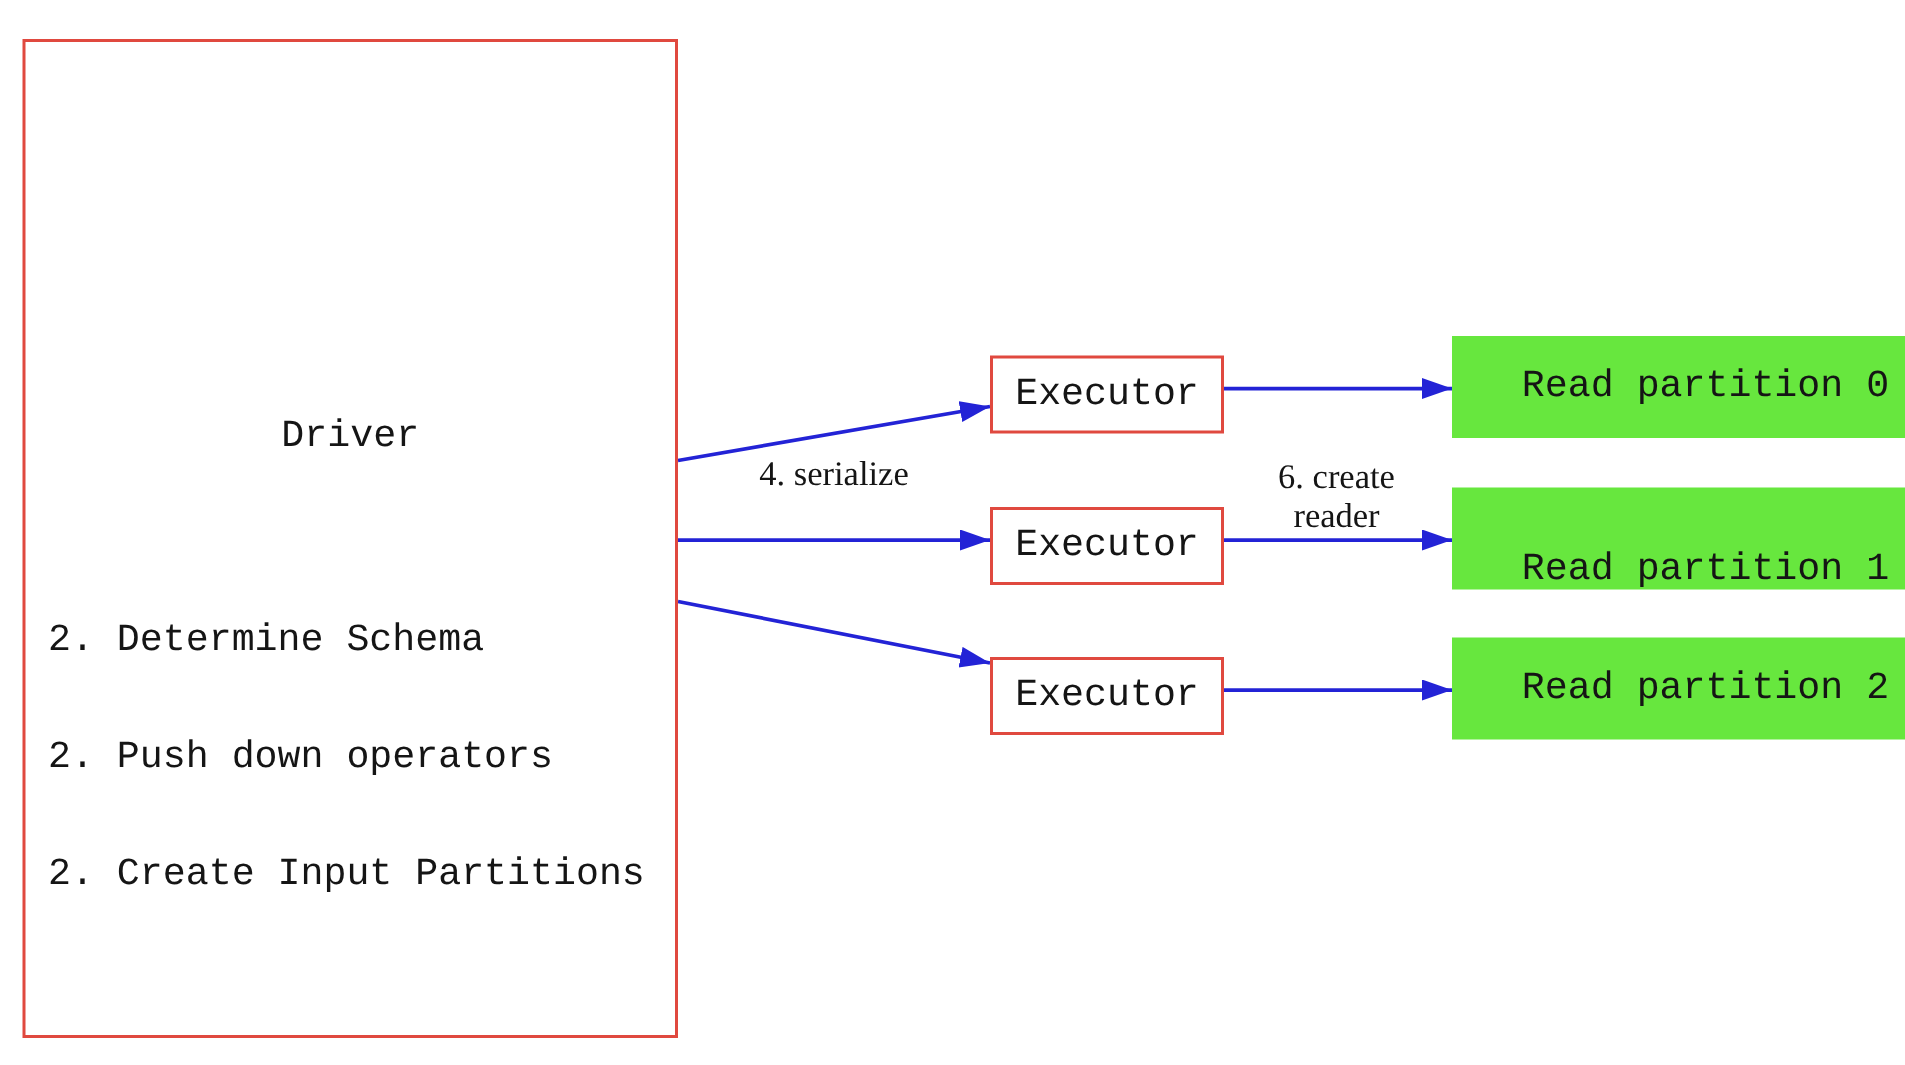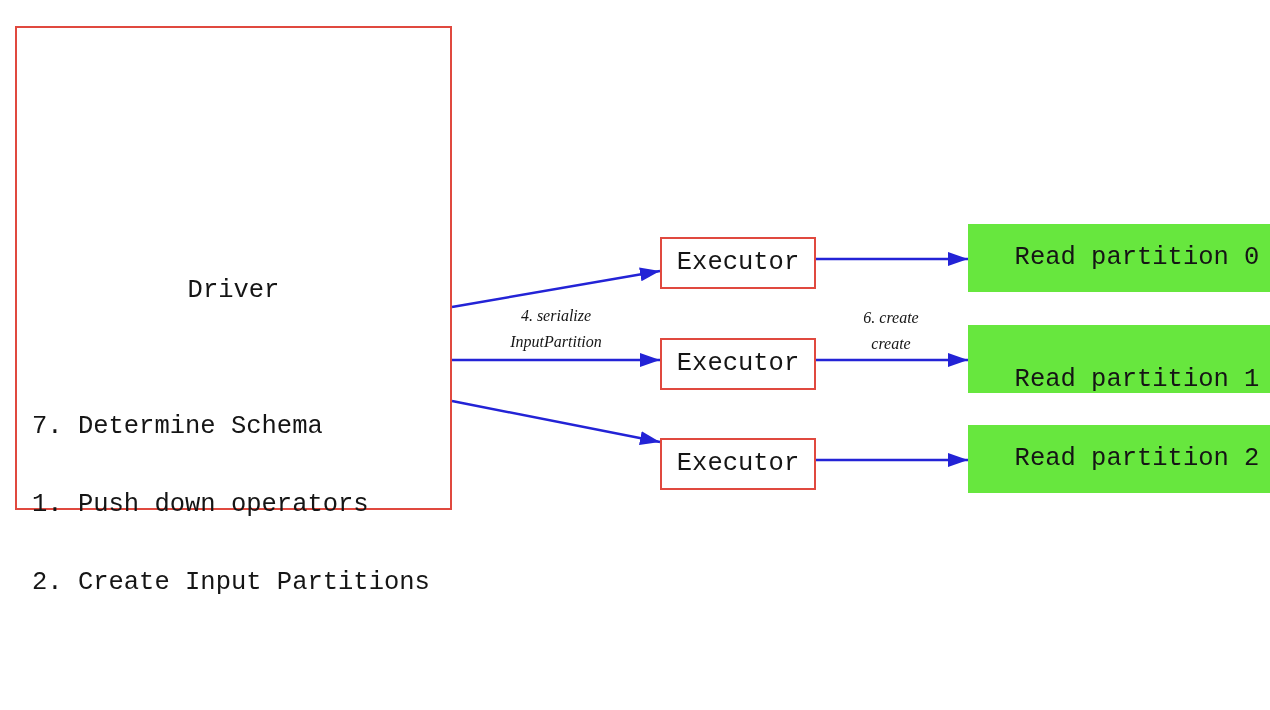--- a/index.html
+++ b/index.html
@@ -16,21 +16,21 @@
     background:var(--background);
     overflow:hidden;
     font-family:"Liberation Mono","DejaVu Sans Mono",monospace;
     color:var(--text);
   }
   .arrows{position:absolute;left:0;top:0;width:1270px;height:710px;pointer-events:none;}
   .arrows line{stroke:var(--arrow-blue);stroke-width:2.5;}
   .arrows .ah-fill{fill:var(--arrow-blue);}
 
   .driver-box{
-    position:absolute;left:15px;top:26px;width:437px;height:484px;
+    position:absolute;left:15px;top:26px;width:437px;height:666px;
     border:2px solid var(--border-red);
     background:var(--background);
     box-sizing:border-box;
   }
   .driver-title{
     position:absolute;left:0;right:0;top:250px;
     text-align:center;
     font-size:25.5px;line-height:26px;
   }
   .driver-steps{
@@ -59,24 +59,23 @@
     white-space:pre;
     padding-left:28px;
   }
   .part-0{top:224px;}
   .part-1{top:325px;align-items:flex-end;}
   .part-2{top:425px;text-align:center;}
 
   .edge-label{
     position:absolute;
     font-family:"Liberation Serif","DejaVu Serif",serif;
-    font-size:16px;line-height:26px;
+    font-size:23px;line-height:26px;
     text-align:center;
     color:var(--text);
-    font-style:italic;
   }
   .label-serialize{left:446px;top:303px;width:220px;}
   .label-reader{left:791px;top:305px;width:200px;}
 </style>
 </head>
 <body>
 
 <div class="canvas">
 
   <svg class="arrows" viewBox="0 0 1270 710" xmlns="http://www.w3.org/2000/svg">
@@ -89,22 +88,22 @@
     <line x1="452" y1="360" x2="660" y2="360" marker-end="url(#ah)"></line>
     <line x1="452" y1="401" x2="660" y2="442" marker-end="url(#ah)"></line>
     <line x1="816" y1="259" x2="968" y2="259" marker-end="url(#ah)"></line>
     <line x1="816" y1="360" x2="968" y2="360" marker-end="url(#ah)"></line>
     <line x1="816" y1="460" x2="968" y2="460" marker-end="url(#ah)"></line>
   </svg>
 
   <div class="driver-box">
     <div class="driver-title">Driver</div>
     <div class="driver-steps">
-      <div>7. Determine Schema</div>
-      <div>1. Push down operators</div>
+      <div>2. Determine Schema</div>
+      <div>2. Push down operators</div>
       <div>2. Create Input Partitions</div>
     </div>
   </div>
 
   <div class="executor-box exec-1">
     <span>Executor</span>
   </div>
   <div class="executor-box exec-2">
     <span>Executor</span>
   </div>
@@ -117,21 +116,20 @@
   </div>
   <div class="partition-box part-1">
     <span>Read partition 1</span>
   </div>
   <div class="partition-box part-2">
     <span>Read partition 2</span>
   </div>
 
   <div class="edge-label label-serialize">
     <div>4. serialize</div>
-    <div>InputPartition</div>
   </div>
 
   <div class="edge-label label-reader">
     <div>6. create</div>
-    <div>create</div>
+    <div>reader</div>
   </div>
 
 </div>
 
 </body></html>

